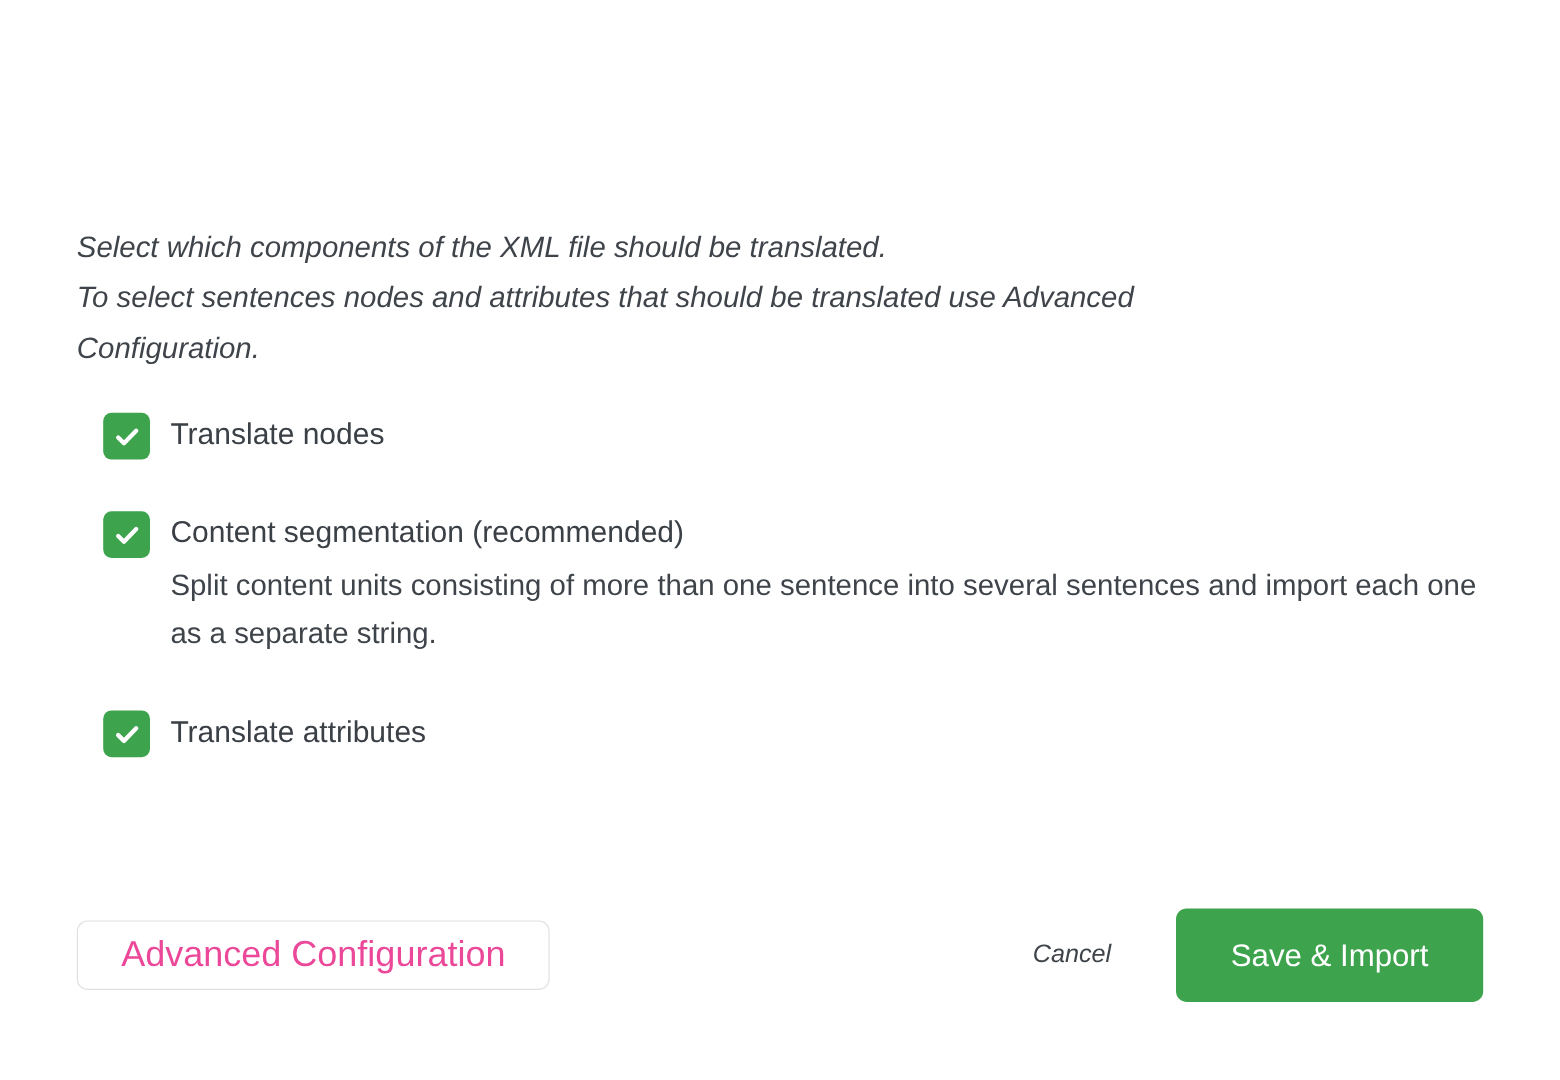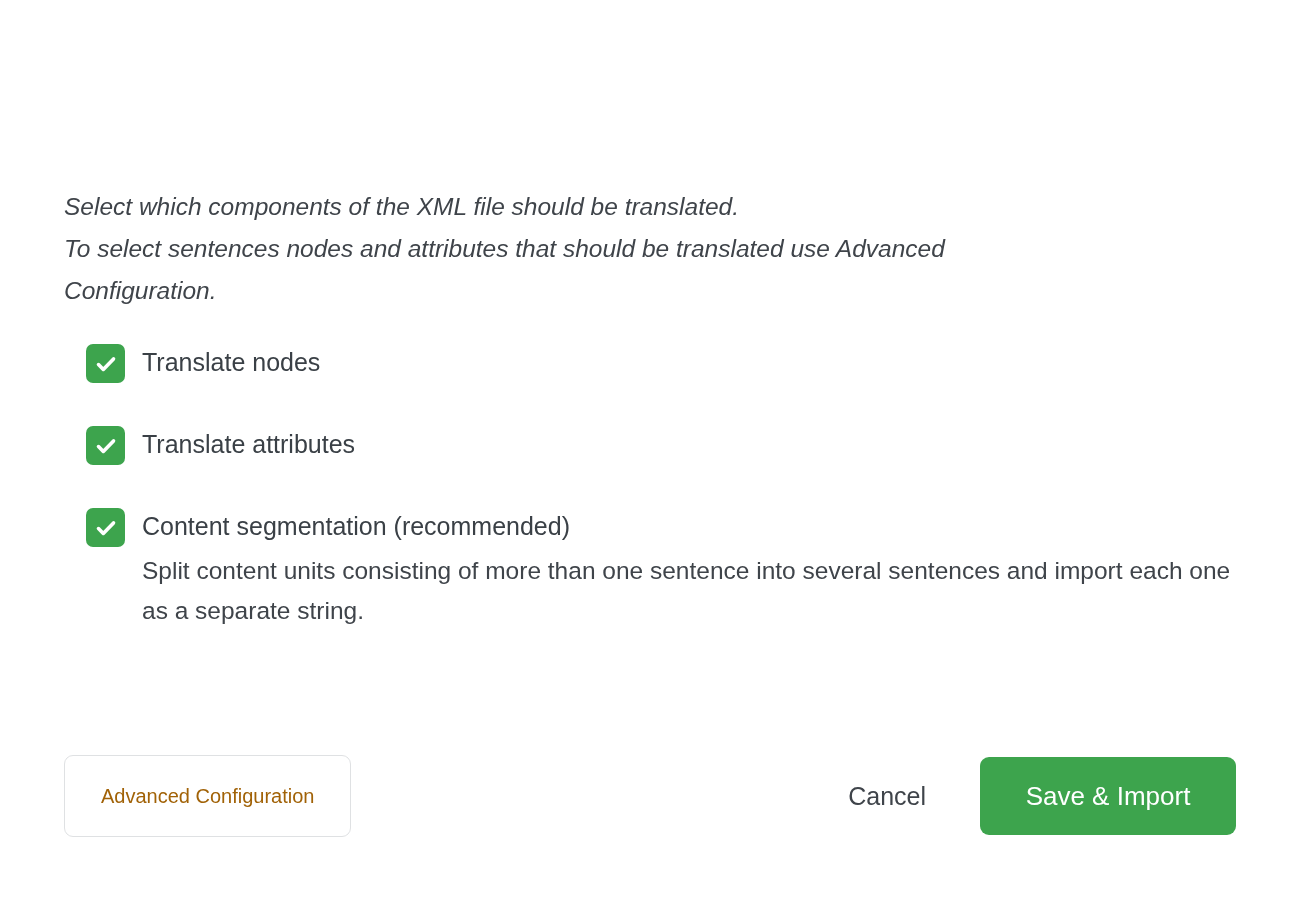--- a/index.html
+++ b/index.html
@@ -127,37 +127,38 @@
   }
   .btn {
     font-family: "Liberation Sans", sans-serif;
     box-sizing: border-box;
     cursor: pointer;
     border: none;
     background: none;
     padding: 0;
   }
   .btn-secondary {
-    height: 82px;
+    height: 58px;
     padding: 0 36px;
     border: 1px solid #dfe1e3;
     border-radius: 9px;
     background: #ffffff;
-    color: #a16207;
-    font-size: 20px;
+    color: #ec4899;
+    font-size: 30px;
     white-space: nowrap;
   }
   .footer-spacer { flex: 1 1 auto; }
   .btn-text {
     height: 78px;
     padding: 0 18px;
     color: #3f444a;
-    font-size: 25px;
+    font-size: 21px;
     margin-right: 36px;
     white-space: nowrap;
+    font-style: italic;
   }
   .btn-primary {
     height: 78px;
     min-width: 256px;
     padding: 0 45px;
     border-radius: 9px;
     background: #3da44d;
     color: #ffffff;
     font-size: 26px;
     white-space: nowrap;
@@ -193,35 +194,35 @@
 
       <div class="option-row">
         <span class="checkbox">
           <span>
             <svg width="24" height="24" viewBox="0 0 24 24" aria-hidden="true">
               <path d="M4.5 12.6 L9.3 17.4 L19.5 6.9" stroke="#ffffff" stroke-width="3.6" fill="none" stroke-linecap="round" stroke-linejoin="round"></path>
             </svg>
           </span>
         </span>
         <span class="option-text">
-          <span class="option-label">Translate attributes</span>
+          <div class="option-label">Content segmentation (recommended)</div>
+          <div class="option-desc">Split content units consisting of more than one sentence into several sentences and import each one as a separate string.</div>
         </span>
       </div>
 
       <div class="option-row">
         <span class="checkbox">
           <span>
             <svg width="24" height="24" viewBox="0 0 24 24" aria-hidden="true">
               <path d="M4.5 12.6 L9.3 17.4 L19.5 6.9" stroke="#ffffff" stroke-width="3.6" fill="none" stroke-linecap="round" stroke-linejoin="round"></path>
             </svg>
           </span>
         </span>
         <span class="option-text">
-          <div class="option-label">Content segmentation (recommended)</div>
-          <div class="option-desc">Split content units consisting of more than one sentence into several sentences and import each one as a separate string.</div>
+          <span class="option-label">Translate attributes</span>
         </span>
       </div>
 
     </div>
   </div>
 
   <div class="dialog-footer">
     <button class="btn btn-secondary">Advanced Configuration</button>
     <span class="footer-spacer"></span>
     <button class="btn btn-text">Cancel</button>

